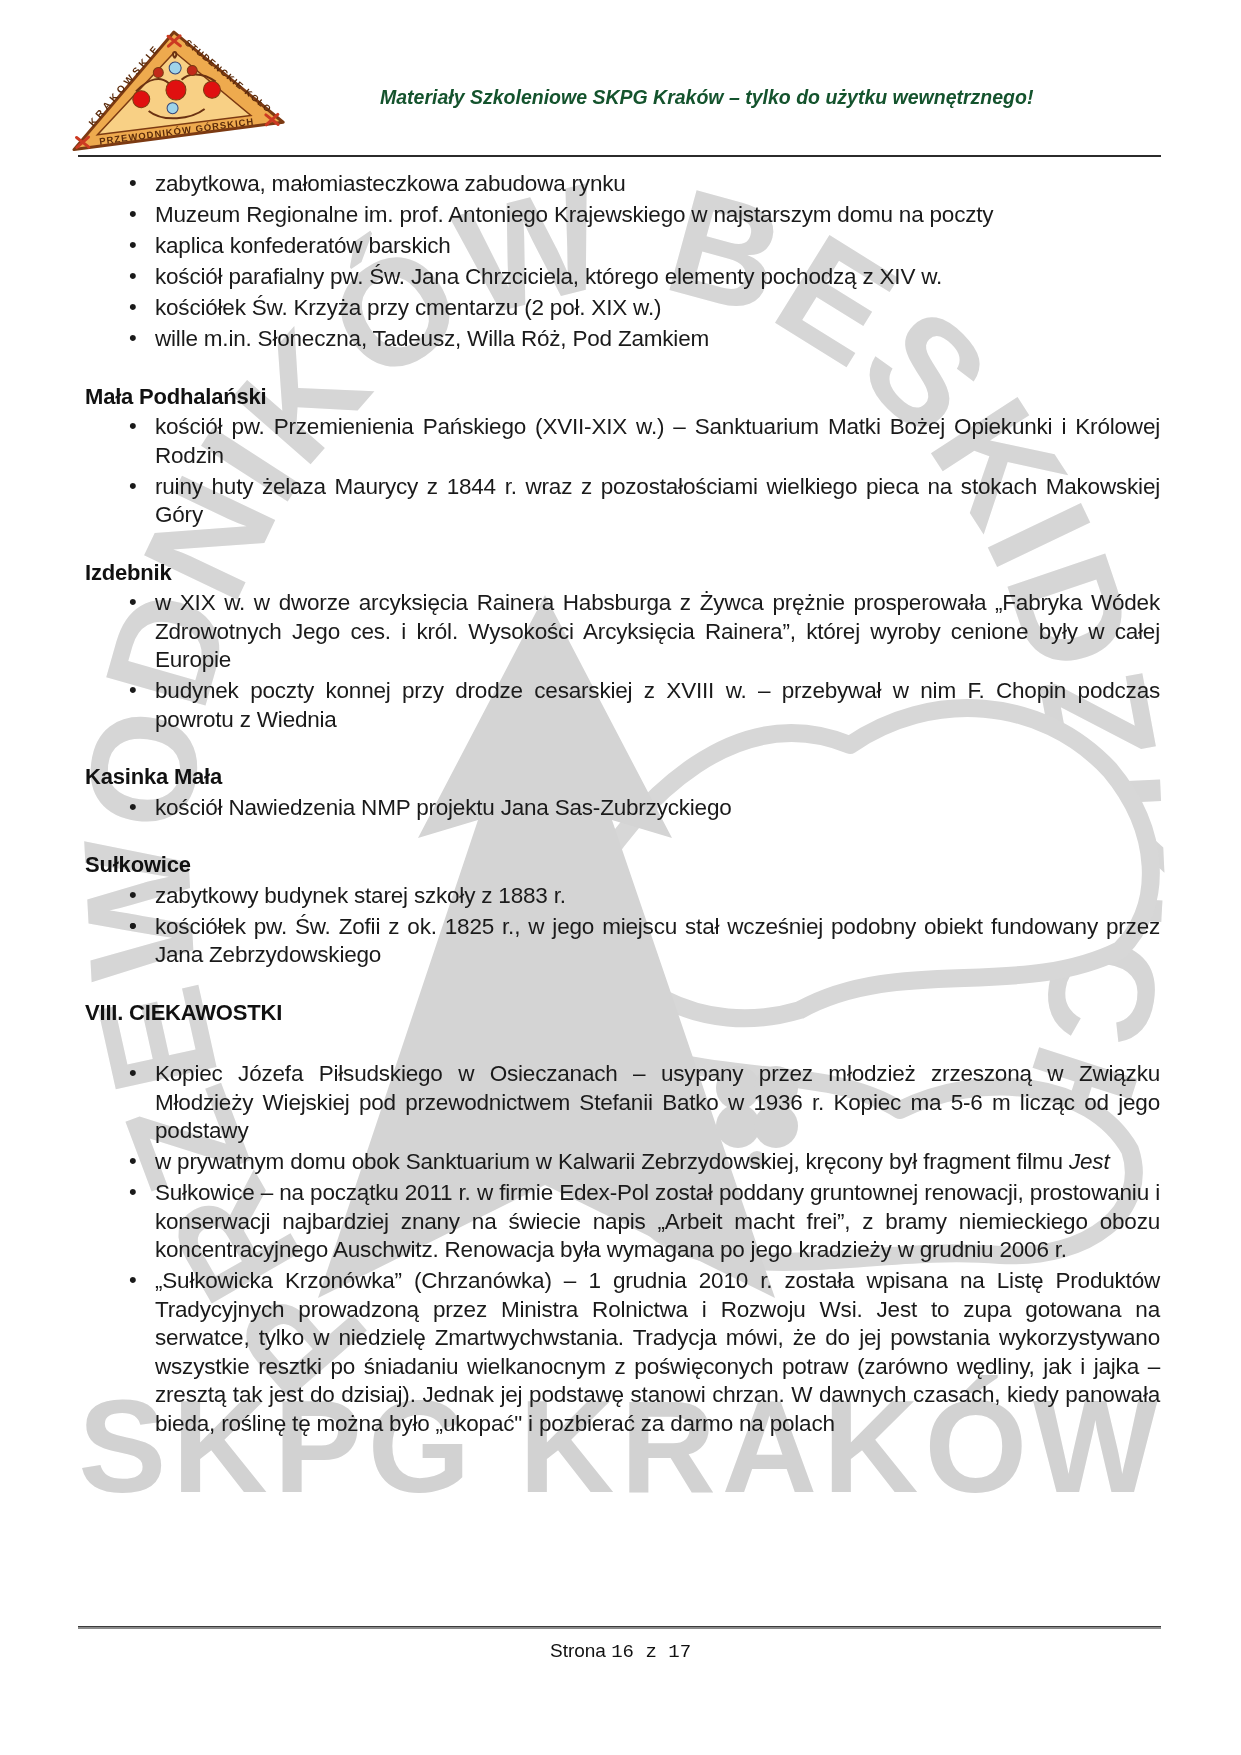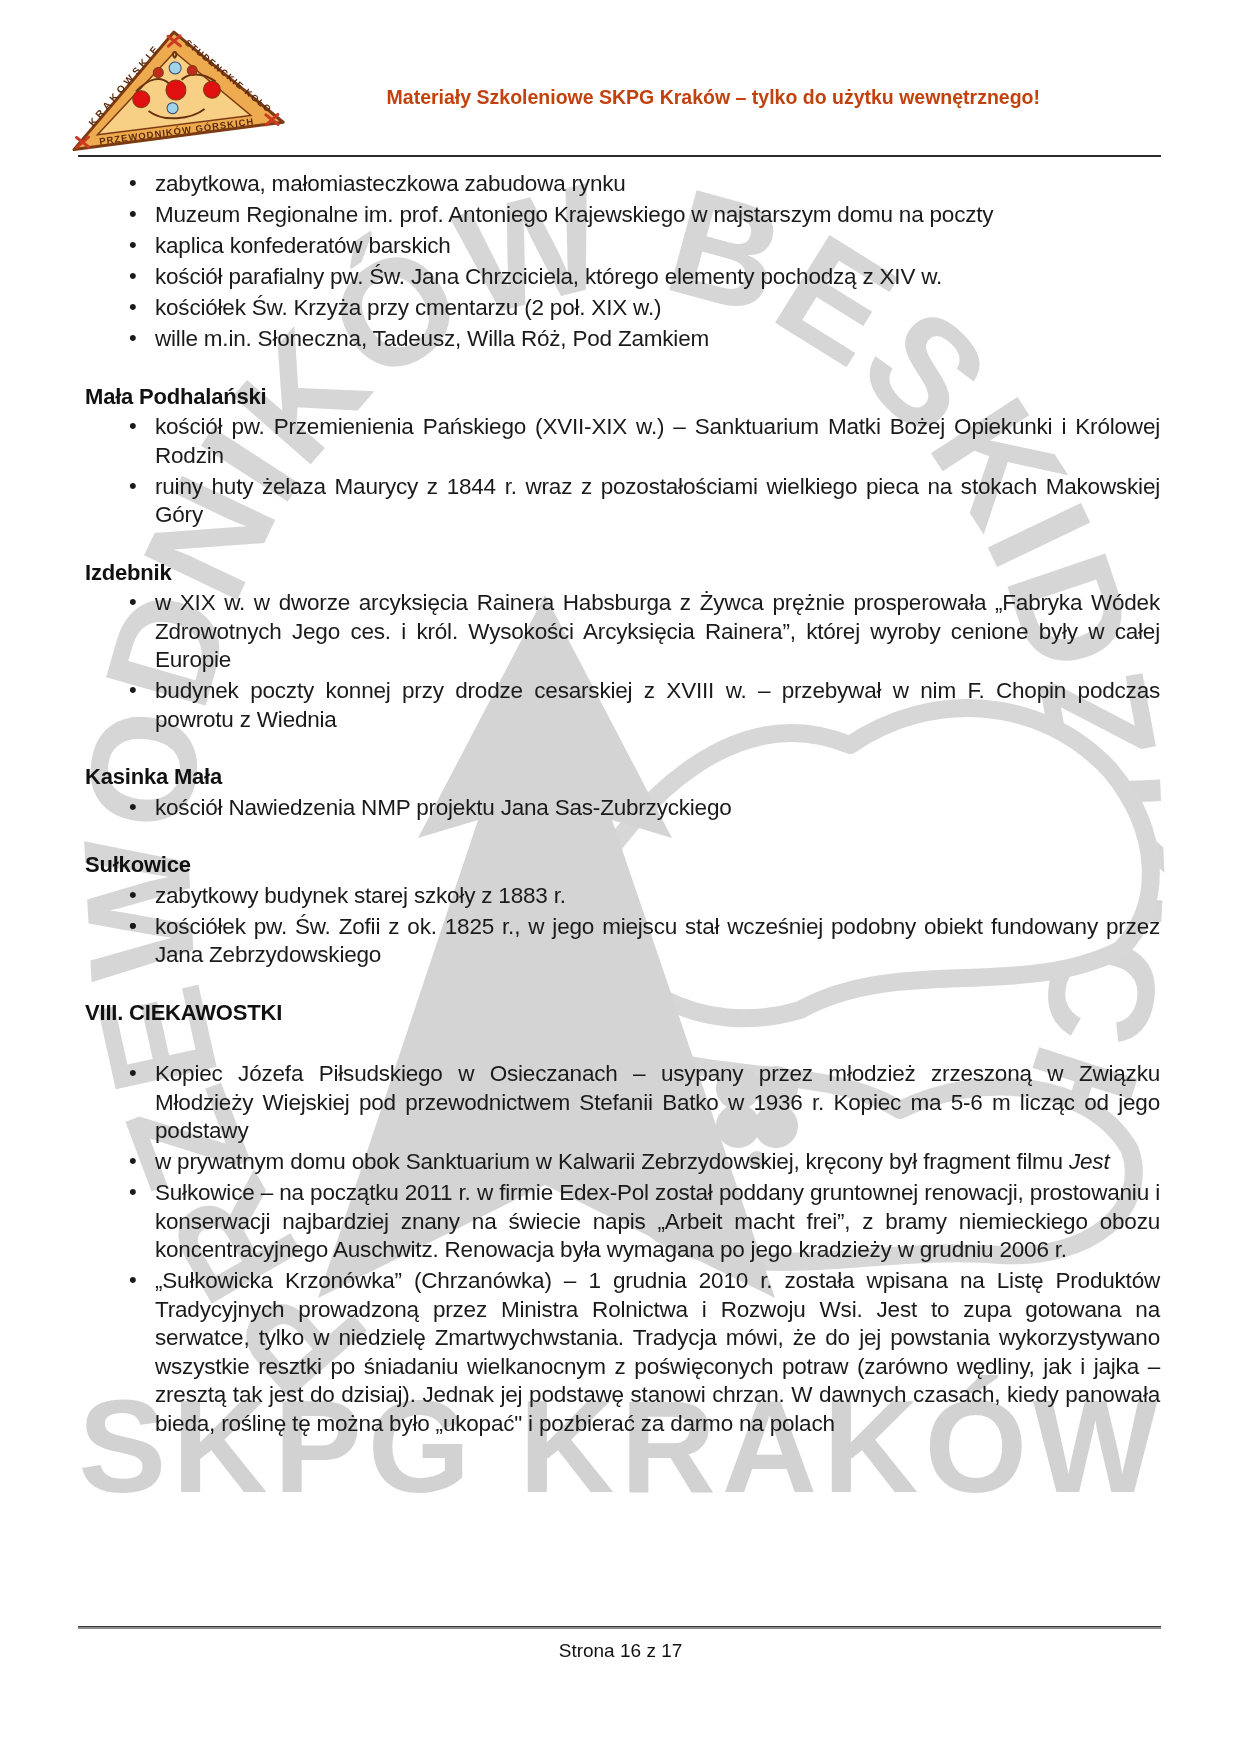--- a/index.html
+++ b/index.html
@@ -6,22 +6,22 @@
   .page {
     position:relative; width:1241px; height:1755px; background:#ffffff;
     font-family:"Liberation Sans", sans-serif; color:#1a1a1a; overflow:hidden;
   }
   
   .watermark { position:absolute; left:0; top:0; z-index:0; }
   
   .logo { position:absolute; left:66px; top:28px; z-index:2; }
   .doc-title {
     position:absolute; left:380px; top:86px; width:660px; z-index:2;
-    font-weight:bold; font-size:19.5px; text-align:right;
-    color:#c2410c;
+    font-weight:bold; font-style:italic; font-size:19.5px; text-align:left;
+    color:#14532d;
   }
   .rule-top {
     position:absolute; left:78px; top:155px; width:1083px; height:2px;
     background:#2b2b2b; z-index:2;
   }
   
   .content {
     position:absolute; left:85px; top:170px; width:1075px; z-index:2;
     font-size:22.5px; line-height:28.5px; letter-spacing:-0.2px;
   }
@@ -41,21 +41,21 @@
   .content em { font-style:italic; }
   
   .rule-bottom {
     position:absolute; left:78px; top:1626px; width:1083px; height:3px;
     background:#8a8a8a; border-top:1px solid #3a3a3a; box-sizing:border-box; z-index:2;
   }
   .footer {
     position:absolute; left:0; top:1640px; width:1241px; text-align:center;
     font-size:19px; color:#111; z-index:2;
   }
-  .footer .num { font-family:Liberation Sans, sans-serif; }
+  .footer .num { font-family:Liberation Mono, monospace; }
 </style>
 </head>
 <body>
 
 <div class="page">
 
   <svg class="watermark" width="1241" height="1755" viewBox="0 0 1241 1755" aria-hidden="true">
     <defs>
       <path id="wmRing" d="M 375.5,1336 A 435,575 0 1 1 874.5,1336" fill="none"></path>
     </defs>

